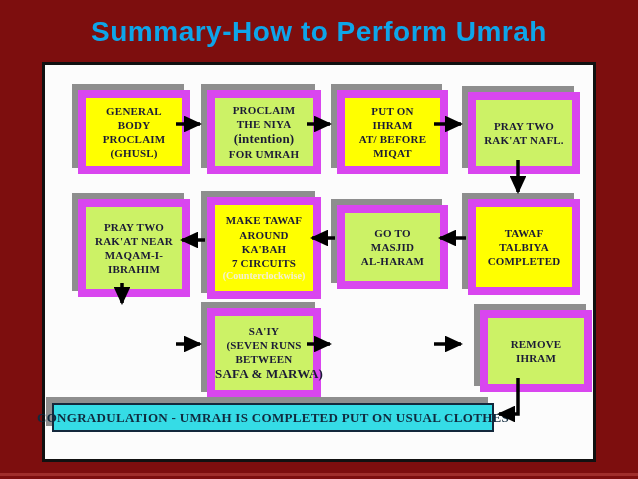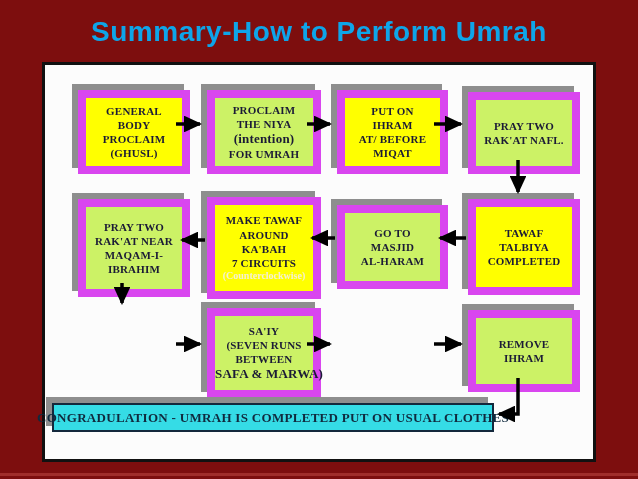--- a/index.html
+++ b/index.html
@@ -115,21 +115,21 @@
 
 
   <div class="box green" style="left:207px;top:308px;width:98px;height:74px">
     <div class="ln">SA'IY</div>
     <div class="ln">(SEVEN RUNS</div>
     <div class="ln">BETWEEN</div>
     <div class="ln sm">SAFA &amp; MARWA)</div>
   </div>
 
 
-  <div class="box green" style="left:468px;top:310px;width:96px;height:66px">
+  <div class="box green" style="left:480px;top:310px;width:96px;height:66px">
     <div class="ln">REMOVE</div>
     <div class="ln">IHRAM</div>
   </div>
 
   <div class="banner">
     <span>CONGRADULATION - UMRAH IS COMPLETED PUT ON USUAL CLOTHES</span>
   </div>
 
   <svg class="arrows" width="638" height="479" viewBox="0 0 638 479">
     <defs>

